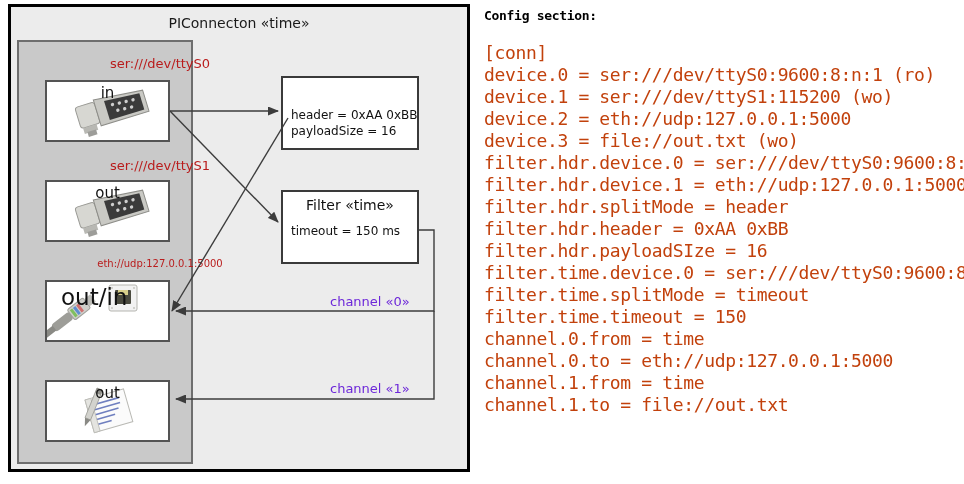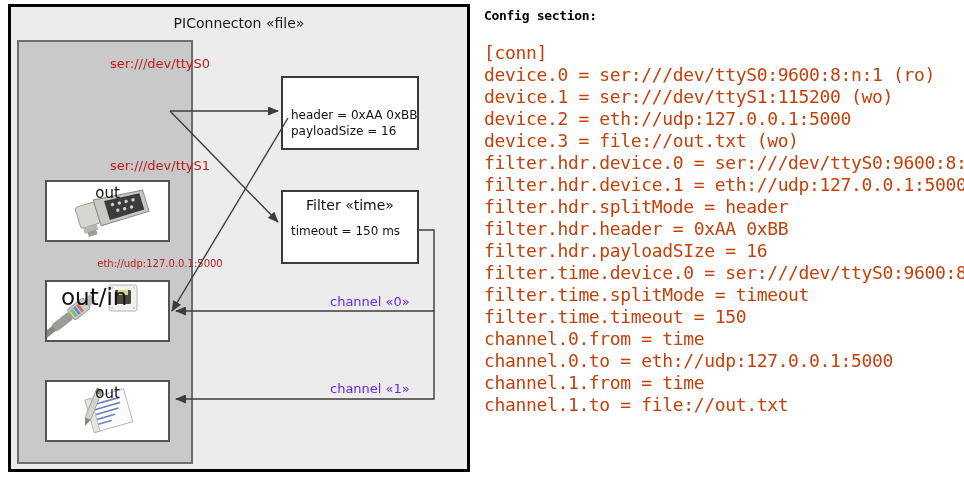--- a/index.html
+++ b/index.html
@@ -93,28 +93,49 @@
   }
 </style>
 </head>
 <body>
 
 <div id="root">
 
   <div id="diagram">
 
     <div class="outer-frame">
-      <div class="outer-title">PIConnecton «file»</div>
+      <div class="outer-title">PIConnecton «time»</div>
     </div>
 
     <div class="group-box" id="devices-group"></div>
 
 
     <div style="position:absolute; left:17px; top:56px; width:176px;">
       <div class="dev-caption" style="position:relative;">ser:///dev/ttyS0</div>
+    </div>
+    <div class="dev-card" style="left:45px; top:80px; width:125px; height:62px;">
+      <div class="dev-label">in</div>
+      <svg width="125" height="62" viewBox="0 0 125 62" style="position:absolute;left:0;top:0;">
+        <g transform="translate(26,20) rotate(-17)">
+          <rect x="0" y="6" width="20" height="22" rx="3" fill="#d7d7d2" stroke="#9a9a95" stroke-width="1"></rect>
+          <path d="M20 4 L70 9 L70 31 L20 31 Z" fill="#c9c9c4" stroke="#8d8d88" stroke-width="1"></path>
+          <path d="M30 8 L66 11 L66 28 L30 28 Z" fill="#3b3b3b"></path>
+          <g fill="#cfcfcf">
+            <circle cx="37" cy="14" r="1.7"></circle>
+              <circle cx="44" cy="14.5" r="1.7"></circle>
+            <circle cx="51" cy="15" r="1.7"></circle>
+              <circle cx="58" cy="15.5" r="1.7"></circle>
+            <circle cx="40.5" cy="21" r="1.7"></circle>
+              <circle cx="47.5" cy="21.5" r="1.7"></circle>
+            <circle cx="54.5" cy="22" r="1.7"></circle>
+          </g>
+          <rect x="2" y="28" width="14" height="6" fill="#b8b8b3"></rect>
+          <rect x="5" y="33" width="9" height="5" fill="#9d9d99"></rect>
+        </g>
+      </svg>
     </div>
 
     <div style="position:absolute; left:17px; top:158px; width:176px;">
       <div class="dev-caption" style="position:relative;">ser:///dev/ttyS1</div>
     </div>
     <div class="dev-card" style="left:45px; top:180px; width:125px; height:62px;">
       <div class="dev-label">out</div>
       <svg width="125" height="62" viewBox="0 0 125 62" style="position:absolute;left:0;top:0;">
         <g transform="translate(26,20) rotate(-17)">
           <rect x="0" y="6" width="20" height="22" rx="3" fill="#d7d7d2" stroke="#9a9a95" stroke-width="1"></rect>

